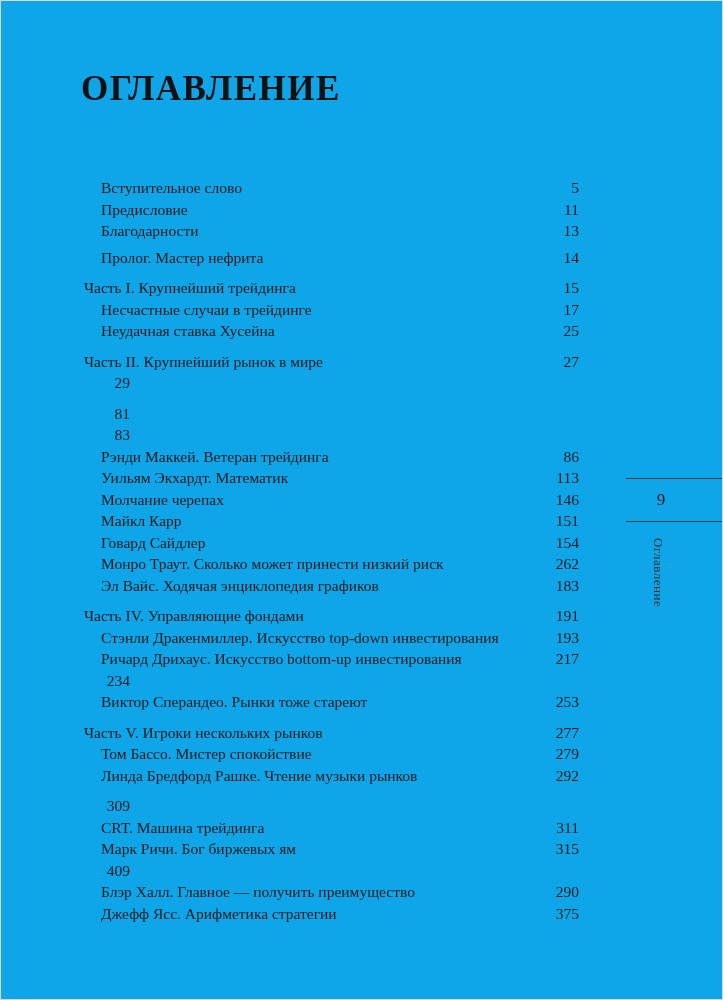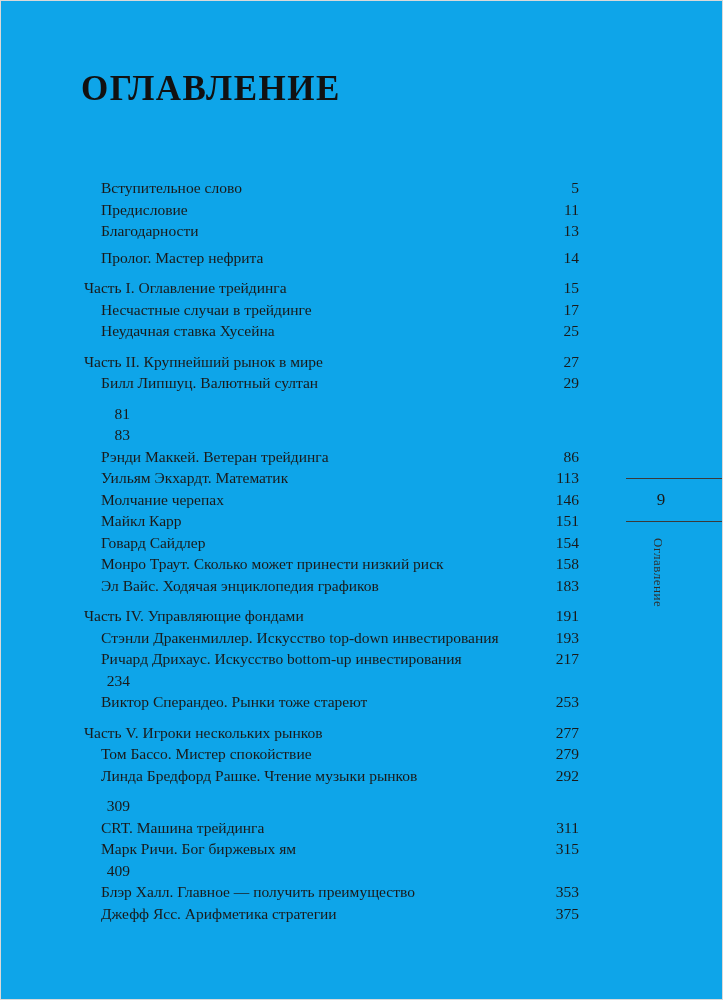--- a/index.html
+++ b/index.html
@@ -112,39 +112,38 @@
         </div>
       </div>
       <div class="toc-group">
         <div class="toc-row lvl-sub">
           <span class="toc-label">Пролог. Мастер нефрита</span>
           <span class="toc-page">14</span>
         </div>
       </div>
       <div class="toc-group">
         <div class="toc-row lvl-part">
-          <span class="toc-label">Часть I. Оглавление трейдинга</span>
+          <span class="toc-label">Часть I. Крупнейший трейдинга</span>
           <span class="toc-page">15</span>
         </div>
         <div class="toc-row lvl-sub">
           <span class="toc-label">Несчастные случаи в трейдинге</span>
           <span class="toc-page">17</span>
         </div>
         <div class="toc-row lvl-sub">
           <span class="toc-label">Неудачная ставка Хусейна</span>
           <span class="toc-page">25</span>
         </div>
       </div>
       <div class="toc-group">
         <div class="toc-row lvl-part">
           <span class="toc-label">Часть II. Крупнейший рынок в мире</span>
           <span class="toc-page">27</span>
         </div>
         <div class="toc-row lvl-sub">
-          <span class="toc-label">Билл Липшуц. Валютный султан</span>
           <span class="toc-page">29</span>
         </div>
       </div>
       <div class="toc-group">
         <div class="toc-row lvl-part">
           <span class="toc-page">81</span>
         </div>
         <div class="toc-row lvl-sub">
           <span class="toc-page">83</span>
         </div>
@@ -163,21 +162,21 @@
         <div class="toc-row lvl-sub">
           <span class="toc-label">Майкл Карр</span>
           <span class="toc-page">151</span>
         </div>
         <div class="toc-row lvl-sub">
           <span class="toc-label">Говард Сайдлер</span>
           <span class="toc-page">154</span>
         </div>
         <div class="toc-row lvl-sub">
           <span class="toc-label">Монро Траут. Сколько может принести низкий риск</span>
-          <span class="toc-page">158</span>
+          <span class="toc-page">262</span>
         </div>
         <div class="toc-row lvl-sub">
           <span class="toc-label">Эл Вайс. Ходячая энциклопедия графиков</span>
           <span class="toc-page">183</span>
         </div>
       </div>
       <div class="toc-group">
         <div class="toc-row lvl-part">
           <span class="toc-label">Часть IV. Управляющие фондами</span>
           <span class="toc-page">191</span>
@@ -222,21 +221,21 @@
         </div>
         <div class="toc-row lvl-sub">
           <span class="toc-label">Марк Ричи. Бог биржевых ям</span>
           <span class="toc-page">315</span>
         </div>
         <div class="toc-row lvl-sub">
           <span class="toc-page">409</span>
         </div>
         <div class="toc-row lvl-sub">
           <span class="toc-label">Блэр Халл. Главное — получить преимущество</span>
-          <span class="toc-page">353</span>
+          <span class="toc-page">290</span>
         </div>
         <div class="toc-row lvl-sub">
           <span class="toc-label">Джефф Ясс. Арифметика стратегии</span>
           <span class="toc-page">375</span>
         </div>
       </div>
     </div>
 
   <aside class="margin-marker">
     <hr class="marker-rule">

